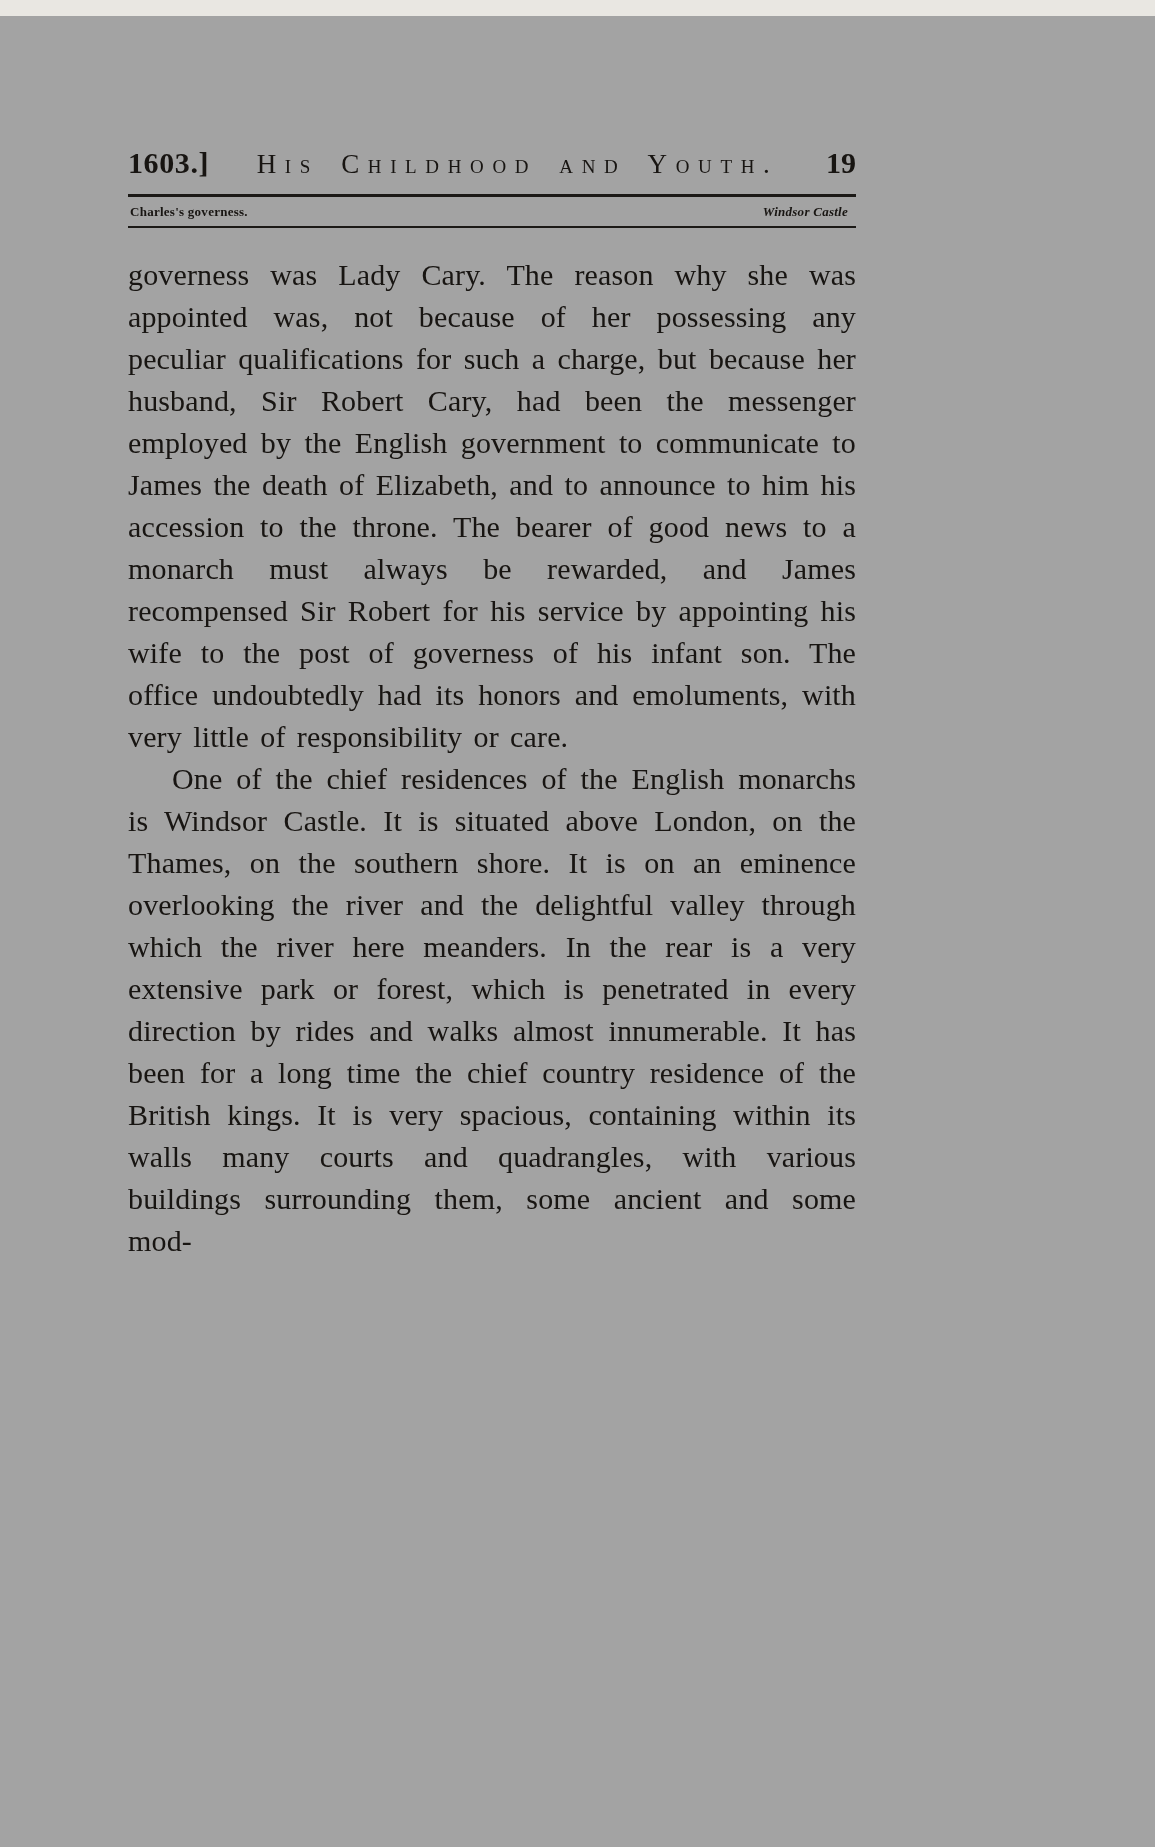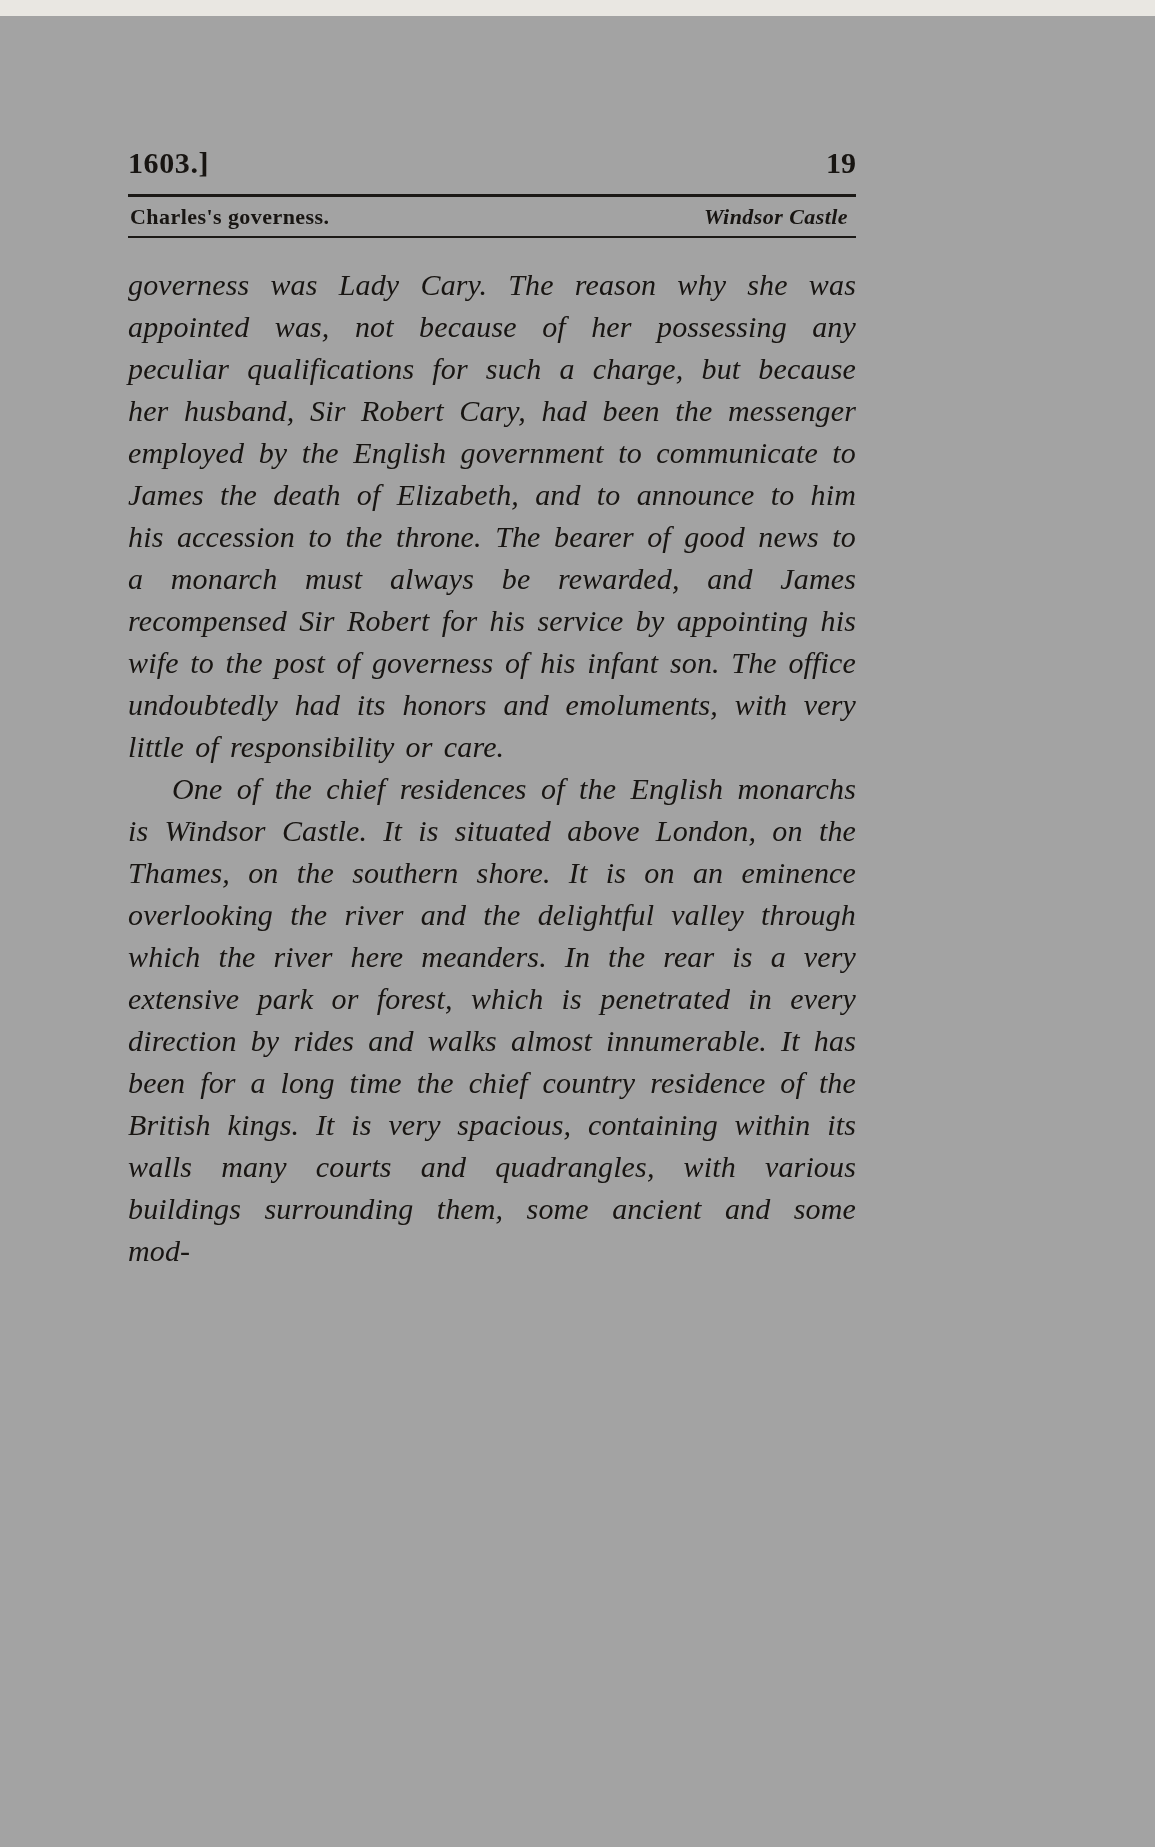--- a/index.html
+++ b/index.html
@@ -58,42 +58,41 @@
   }
   .rule-bottom {
     border: none;
     border-top: 2px solid #1b1916;
     margin: 4px 0 0 0;
   }
   .running-heads {
     display: flex;
     justify-content: space-between;
     align-items: baseline;
-    font-size: 22px;
+    font-size: 13px;
     font-weight: 700;
     letter-spacing: 0.02em;
     padding: 3px 2px 2px 2px;
   }
   .running-head-right {
     font-weight: 600;
     padding-right: 6px;
     font-style: italic;
   }
   
   .page-body {
     margin-top: 26px;
   }
   .para {
     margin: 0;
     font-size: 30px;
     line-height: 42px;
     text-align: justify;
     word-spacing: 0.12em;
     letter-spacing: 0.005em;
-    font-style: italic;
   }
   .para.no-indent { text-indent: 0; }
   .para.indent { text-indent: 44px; }
   
   .scan-bar {
     position: absolute;
     left: 0;
     bottom: 0;
     width: 100%;
     height: 13px;
@@ -101,20 +100,21 @@
   }
 </style>
 </head>
 <body>
 
 <div class="page">
   <div class="content">
 
     <header class="page-header">
       <span class="date-marker">1603.]</span>
+      <span class="chapter-title">His Childhood and Youth.</span>
       <span class="page-number">19</span>
     </header>
 
     <hr class="rule-top">
 
     <div class="running-heads">
       <span class="running-head-left">Charles's governess.</span>
       <span class="running-head-right">Windsor Castle</span>
     </div>
 

